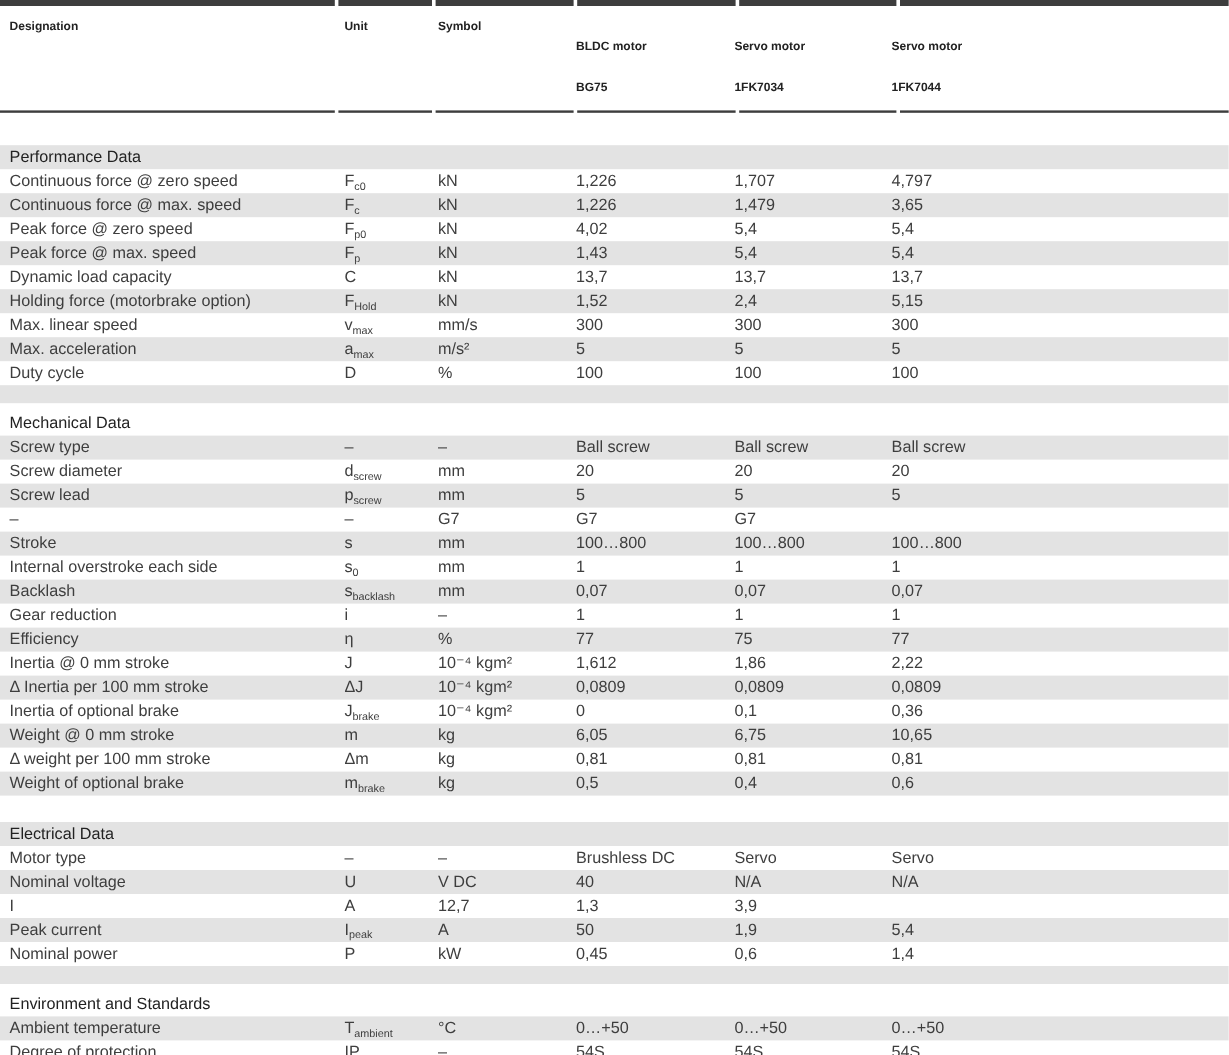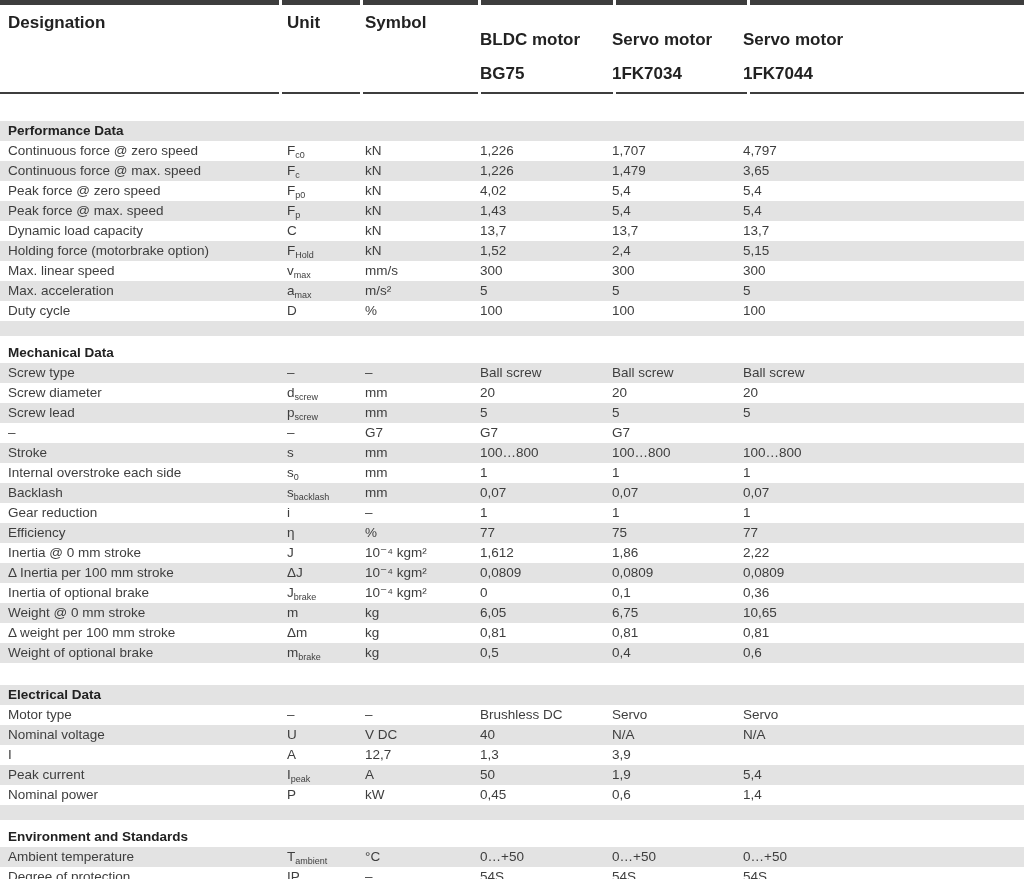--- a/index.html
+++ b/index.html
@@ -24,41 +24,41 @@
 
   
   .colhead {
     display: grid;
     grid-template-columns: var(--cols);
     padding-top: 9px;
     padding-bottom: 10px;
   }
   .colhead .cell {
     padding-left: 8px;
-    font-size: 17px;
+    font-size: 10px;
     line-height: 17px;
     font-weight: bold;
     color: #222222;
     white-space: pre-line;
   }
 
   
   #rows { margin-top: 27px; }
   .row {
     display: grid;
     grid-template-columns: var(--cols);
     min-height: 20px;
     line-height: 20px;
     font-size: 13.5px;
   }
   .row.shade { background: #e3e3e3; }
   .row.spacer { min-height: 15px; height: 15px; margin-bottom: 7px; }
   .cell { padding-left: 8px; white-space: nowrap; overflow: visible; }
   .section-title {
-    font-weight: bold;
+    font-weight: normal;
     color: #222222;
   }
   sub.sym {
     font-size: 9px;
     line-height: 0;
     vertical-align: -3px;
     letter-spacing: 0;
     margin-top: 29px;
   }
 </style>

